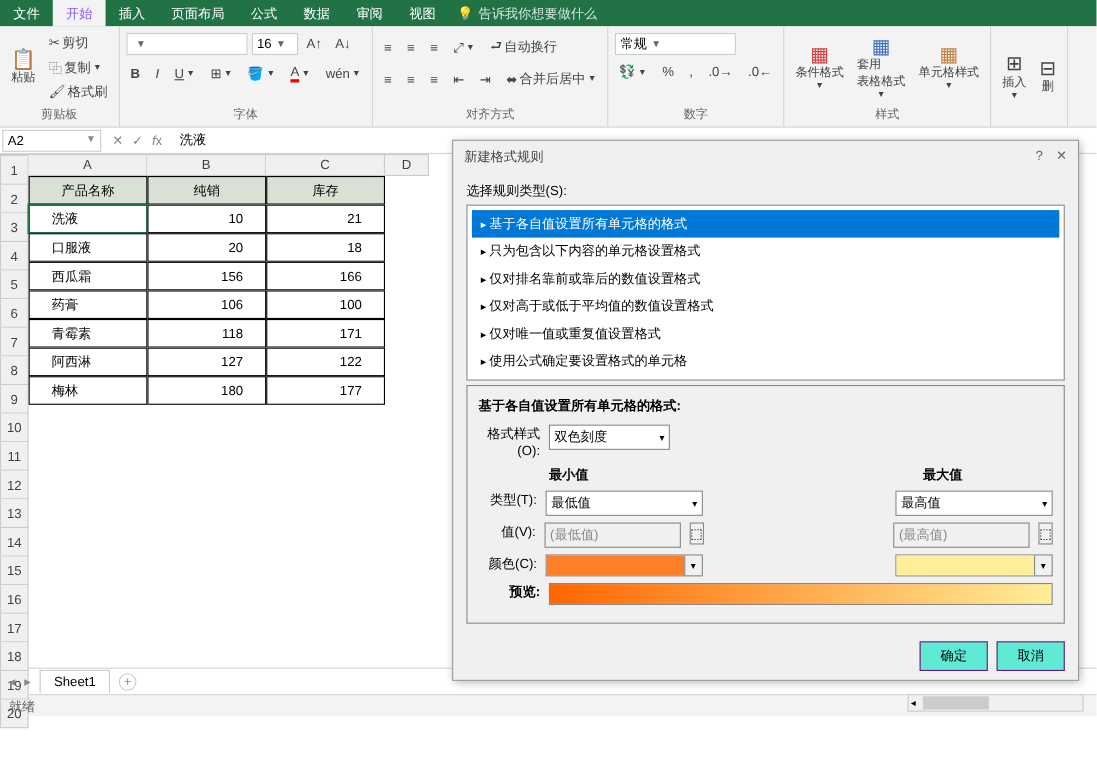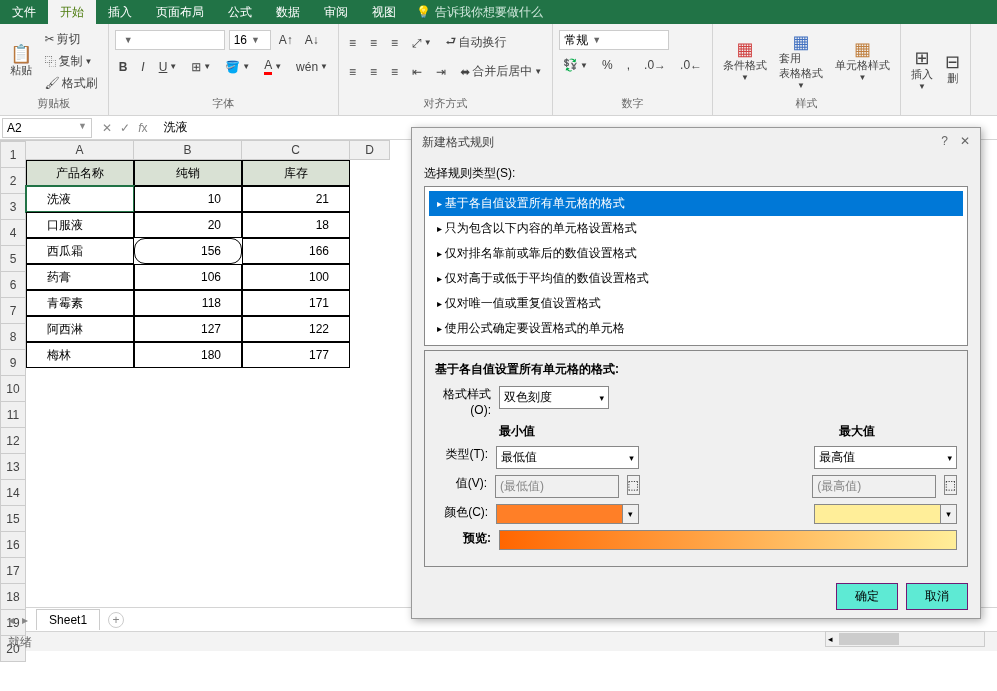--- a/index.html
+++ b/index.html
@@ -1,19 +1,19 @@
 <!DOCTYPE html>
 <html><head>
 <meta charset="utf-8">
 <style>
 *{box-sizing:border-box;margin:0;padding:0;font-family:"Microsoft YaHei","SimSun",sans-serif;font-size:12px}
 body{background:#fff;width:997px;height:691px;overflow:hidden;position:relative}
 .titlebar{background:#217346;height:24px;display:flex;color:#fff}
 .tab{padding:4px 12px;cursor:pointer}
-.tab.active{background:#f3f3f3;color:#4d7c0f}
+.tab.active{background:#f3f3f3;color:#8b5cf6}
 .ribbon{background:#f3f3f3;height:92px;border-bottom:1px solid #d4d4d4;display:flex}
 .rgroup{border-right:1px solid #d4d4d4;padding:2px 6px;display:flex;flex-direction:column;position:relative}
 .rgroup-body{flex:1;display:flex;gap:4px;align-items:center}
 .rgroup-label{text-align:center;color:#666;font-size:11px;padding-bottom:2px}
 .btn{display:flex;flex-direction:column;align-items:center;padding:2px 4px;cursor:pointer;color:#444}
 .btn .ic{font-size:18px;line-height:1}
 .btn .tx{font-size:11px}
 .smallbtn{padding:2px 4px;cursor:pointer;color:#444;display:flex;align-items:center;gap:2px}
 .combo{border:1px solid #ccc;background:#fff;padding:1px 4px;display:flex;align-items:center;height:20px}
 .combo .arrow{margin-left:4px;font-size:9px;color:#666}
@@ -263,21 +263,21 @@
         <div class="cell header" style="left: 0px; top: 0px; width: 108px;">产品名称</div>
         <div class="cell header" style="left: 108px; top: 0px; width: 108px;">纯销</div>
         <div class="cell header" style="left: 216px; top: 0px; width: 108px;">库存</div>
         <div class="cell data sel" style="left: 0px; top: 26px; width: 108px;">洗液</div>
         <div class="cell data r" style="left: 108px; top: 26px; width: 108px;">10</div>
         <div class="cell data r" style="left: 216px; top: 26px; width: 108px;">21</div>
         <div class="cell data" style="left: 0px; top: 52px; width: 108px;">口服液</div>
         <div class="cell data r" style="left: 108px; top: 52px; width: 108px;">20</div>
         <div class="cell data r" style="left: 216px; top: 52px; width: 108px;">18</div>
         <div class="cell data" style="left: 0px; top: 78px; width: 108px;">西瓜霜</div>
-        <div class="cell data r" style="left: 108px; top: 78px; width: 108px; border-radius: 11px;">156</div>
+        <div class="cell data r" style="left: 108px; top: 78px; width: 108px;">156</div>
         <div class="cell data r" style="left: 216px; top: 78px; width: 108px;">166</div>
         <div class="cell data" style="left: 0px; top: 104px; width: 108px;">药膏</div>
         <div class="cell data r" style="left: 108px; top: 104px; width: 108px;">106</div>
         <div class="cell data r" style="left: 216px; top: 104px; width: 108px;">100</div>
         <div class="cell data" style="left: 0px; top: 130px; width: 108px;">青霉素</div>
         <div class="cell data r" style="left: 108px; top: 130px; width: 108px;">118</div>
         <div class="cell data r" style="left: 216px; top: 130px; width: 108px;">171</div>
         <div class="cell data" style="left: 0px; top: 156px; width: 108px;">阿西淋</div>
         <div class="cell data r" style="left: 108px; top: 156px; width: 108px;">127</div>
         <div class="cell data r" style="left: 216px; top: 156px; width: 108px;">122</div>

